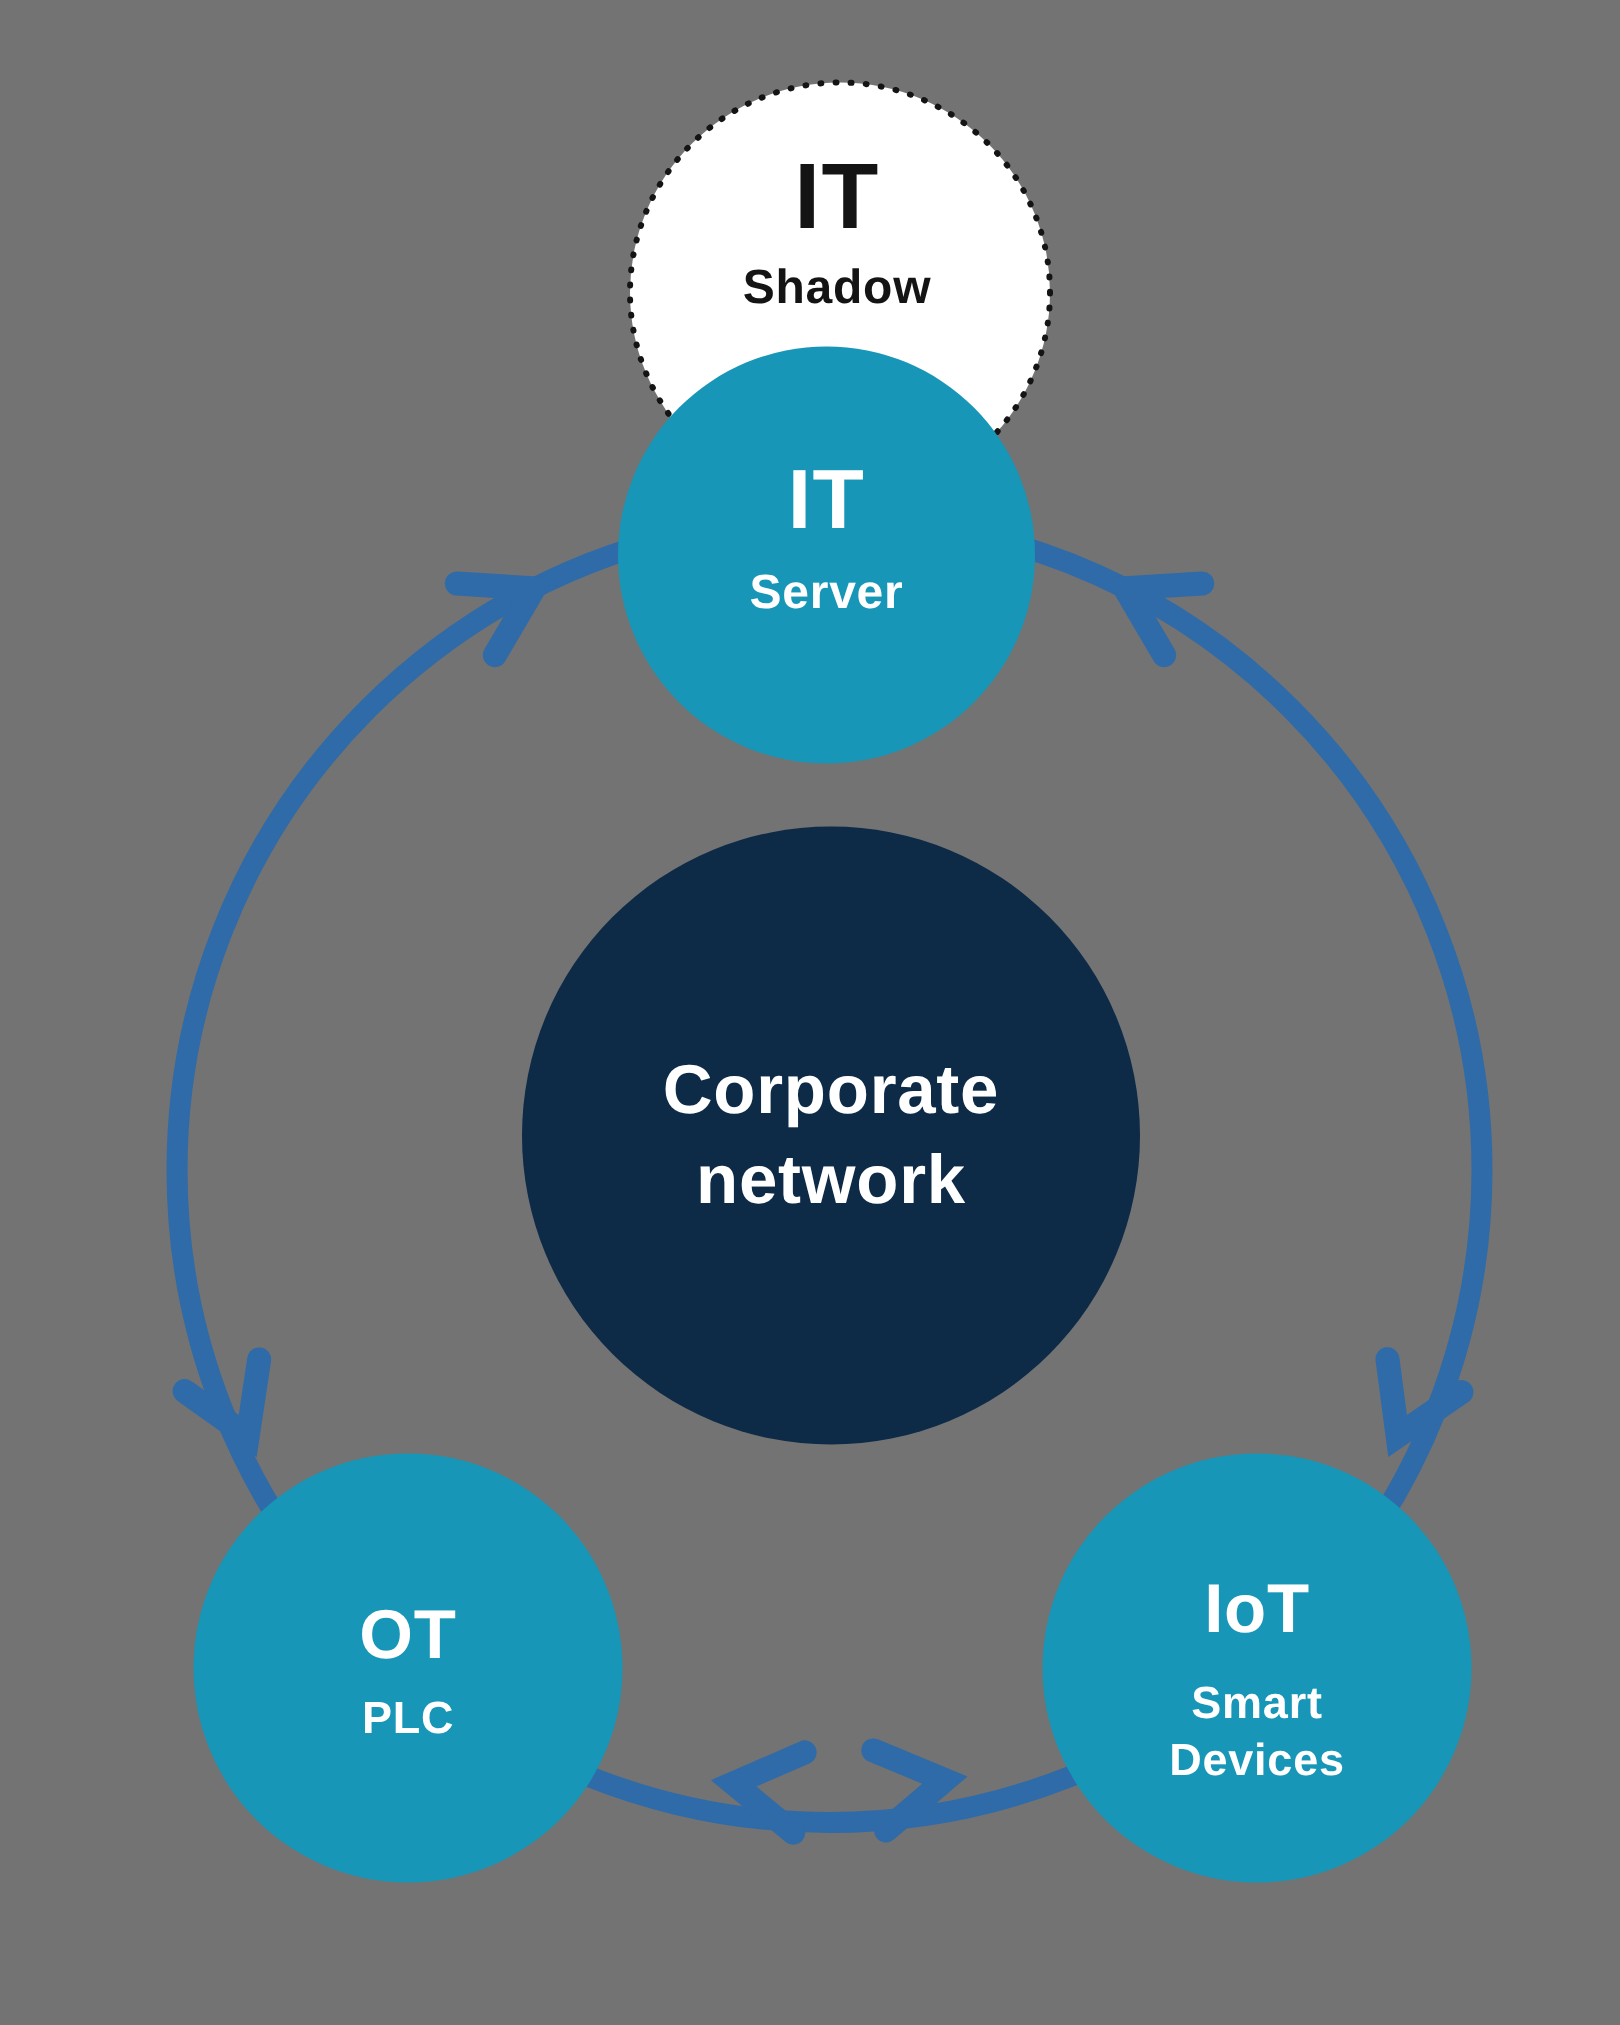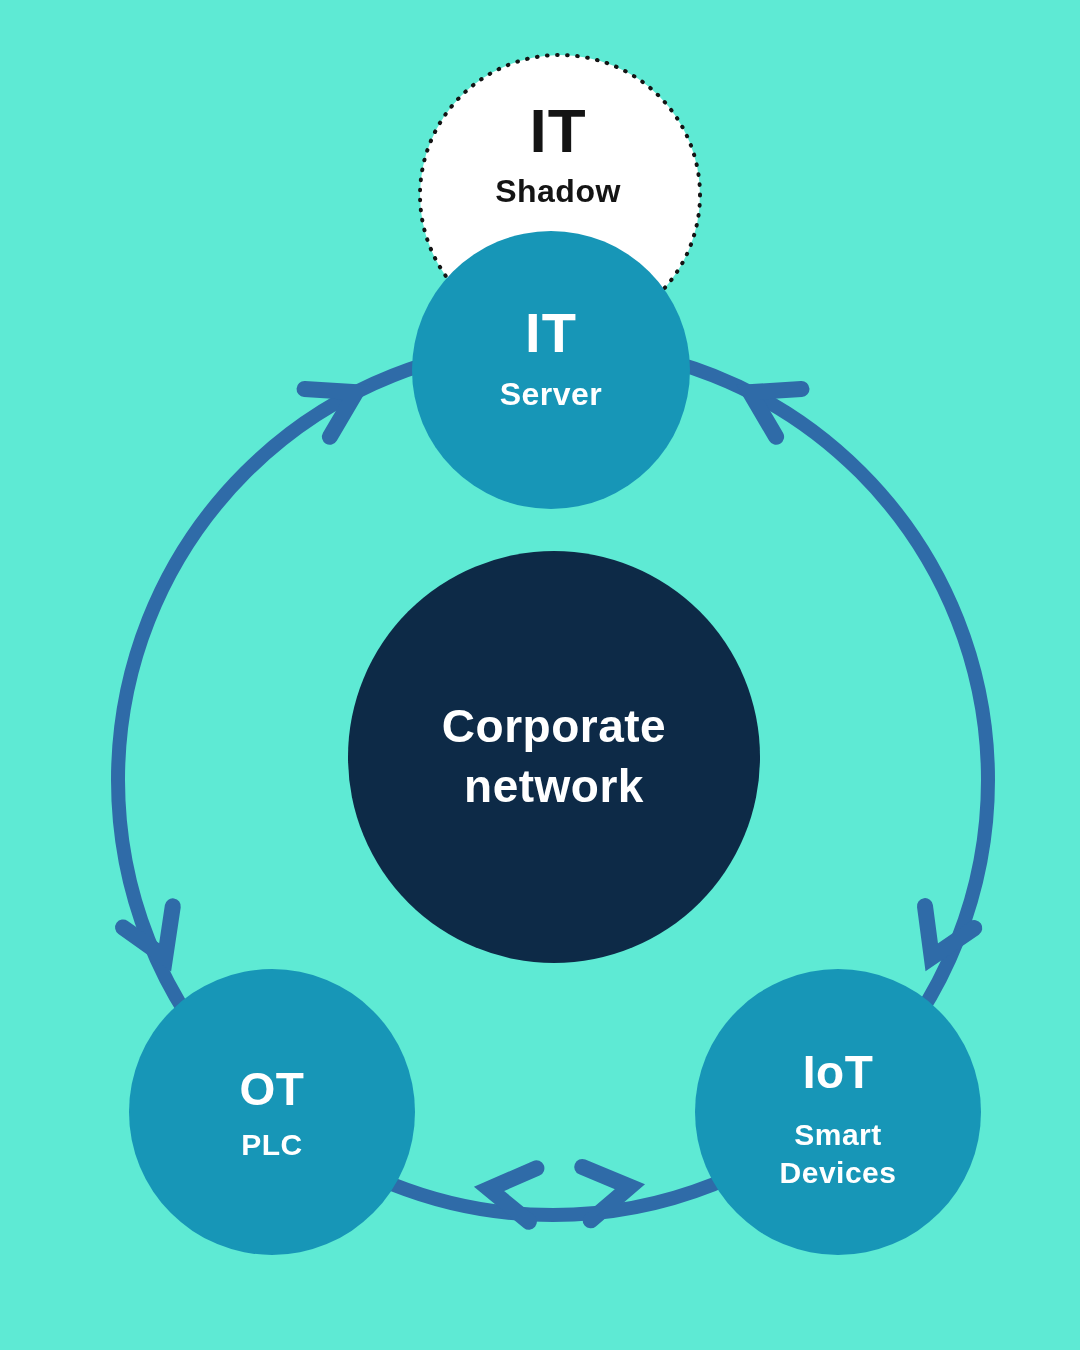--- a/index.html
+++ b/index.html
@@ -4,21 +4,21 @@
 <style>
   html, body {
     margin: 0;
     padding: 0;
     background: #ffffff;
   }
   .canvas {
     position: relative;
     width: 1080px;
     height: 1350px;
-    background: #5eead4;
+    background: #737373;
     overflow: hidden;
     font-family: "Liberation Sans", sans-serif;
   }
   svg { display: block; }
   text {
     font-family: "Liberation Sans", "DejaVu Sans", sans-serif;
     font-weight: 700;
     text-anchor: middle;
   }
   .txt-white { fill: #ffffff; }

